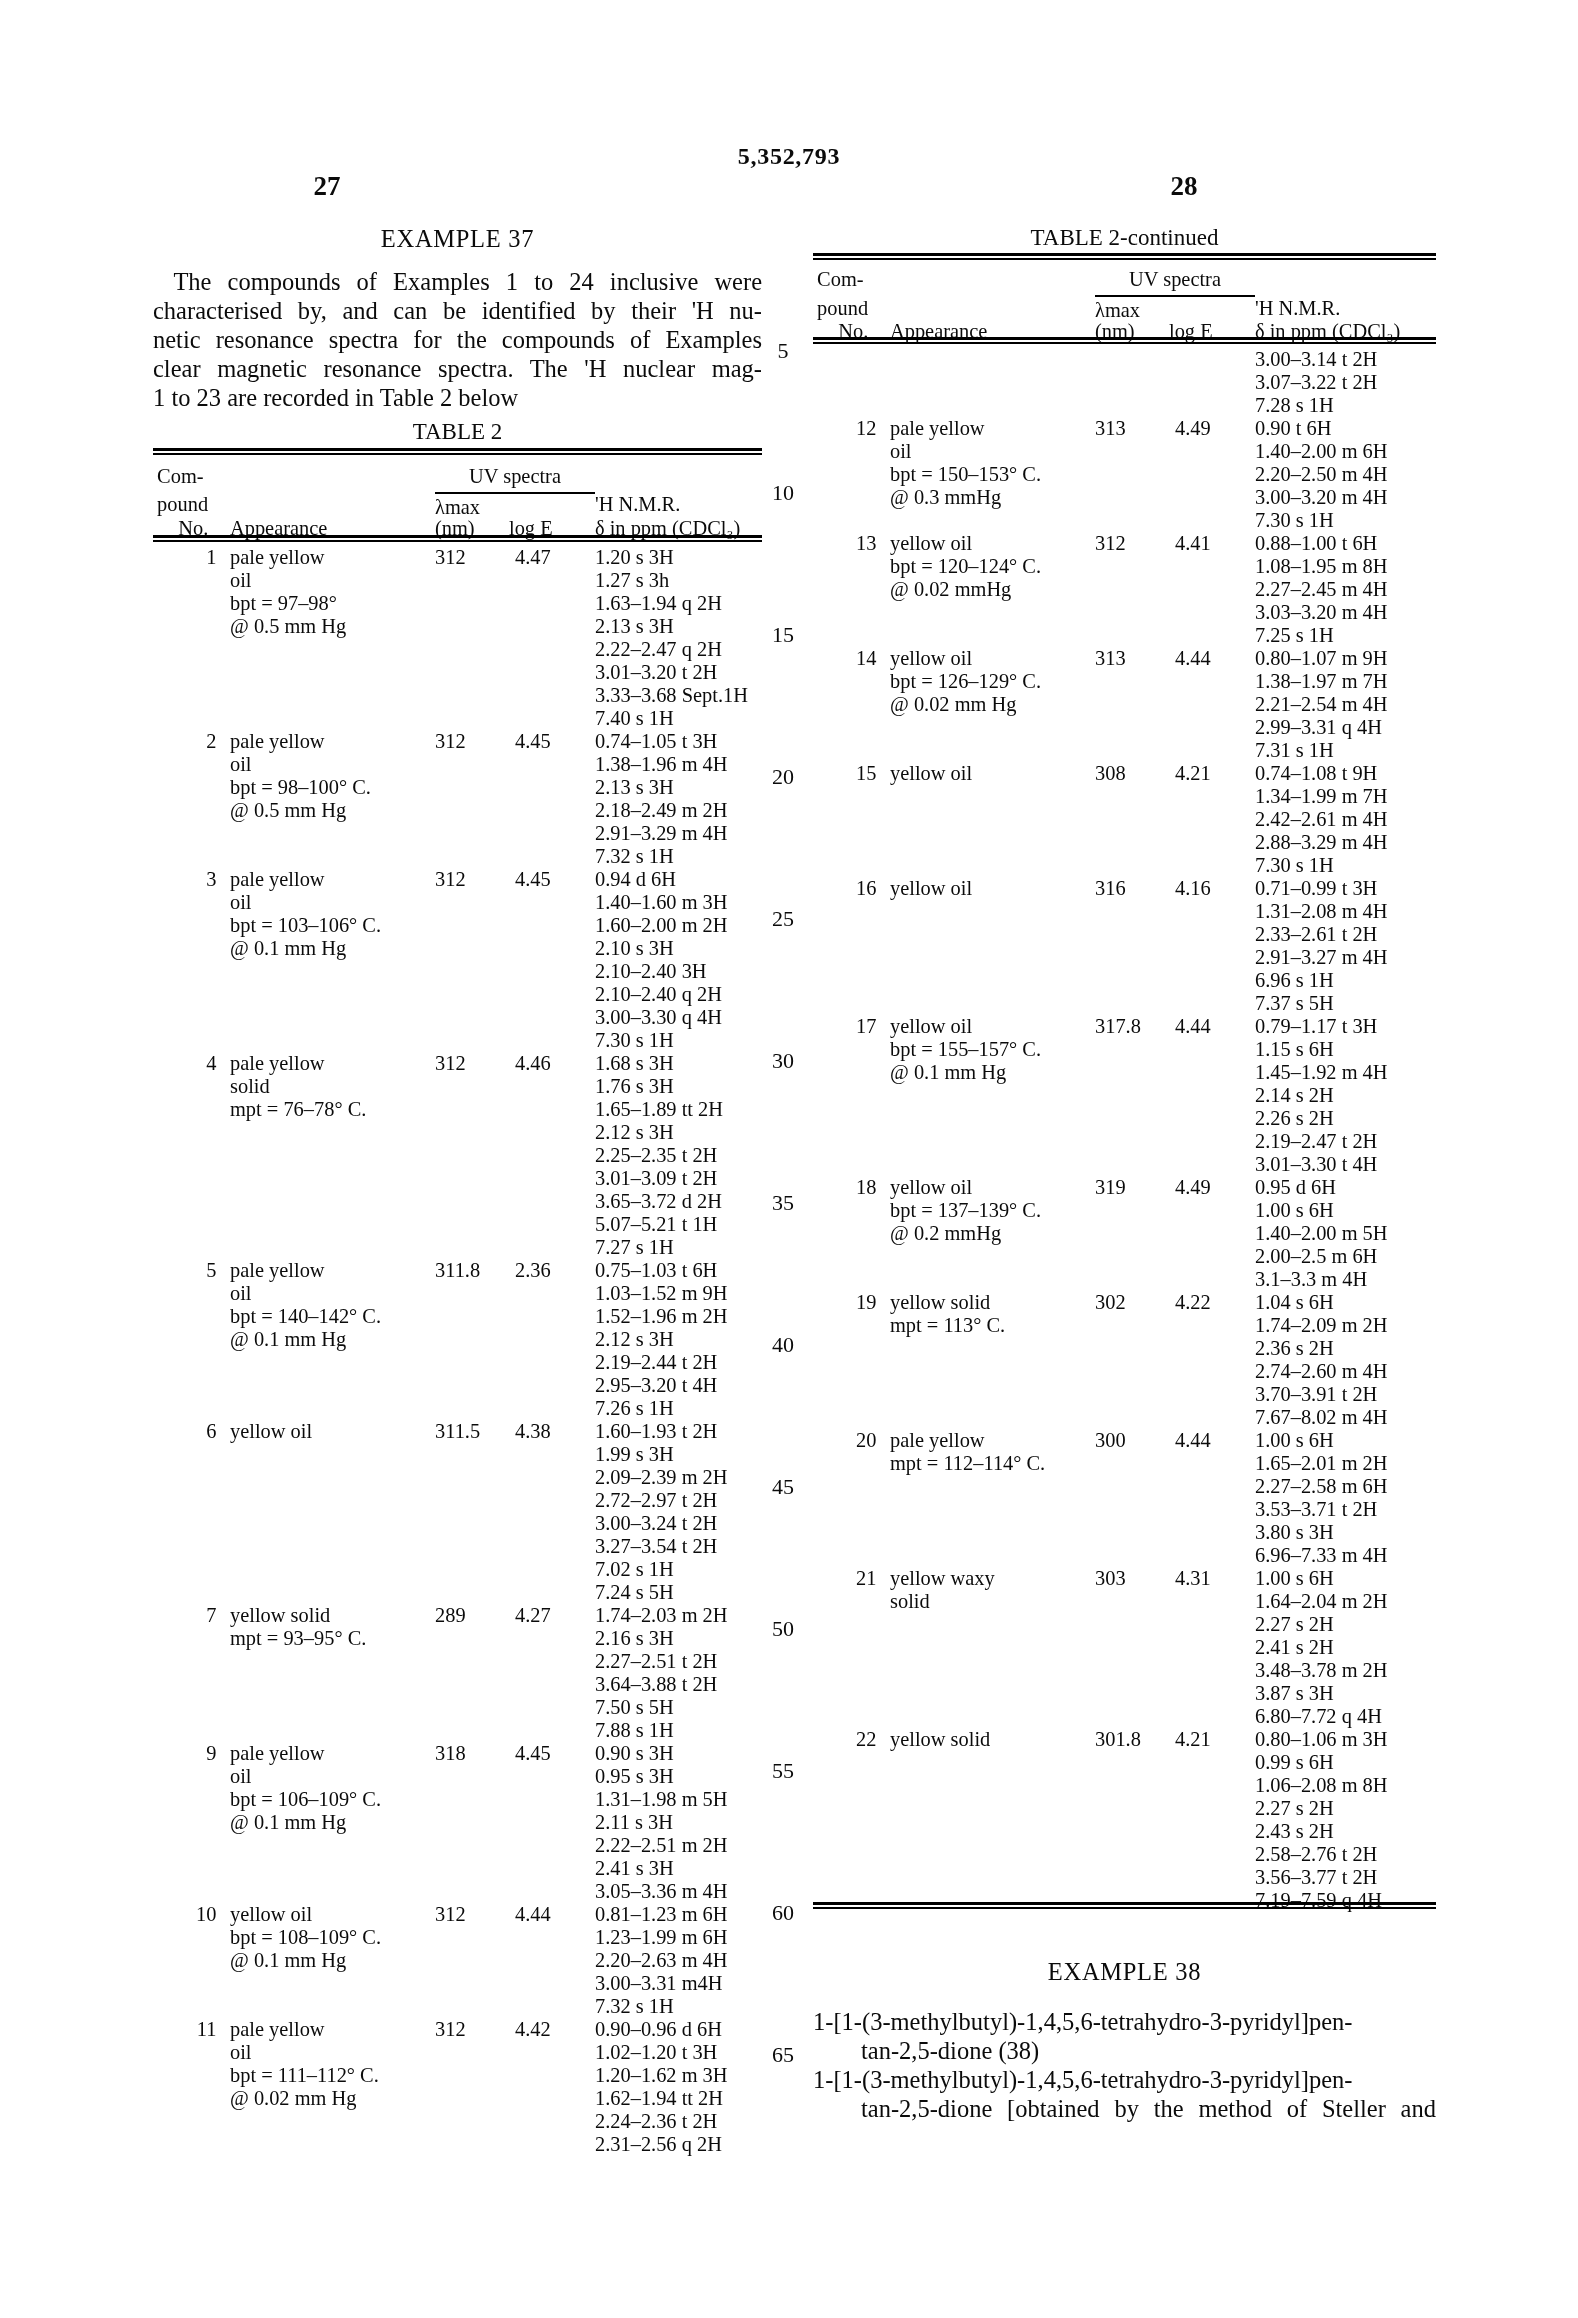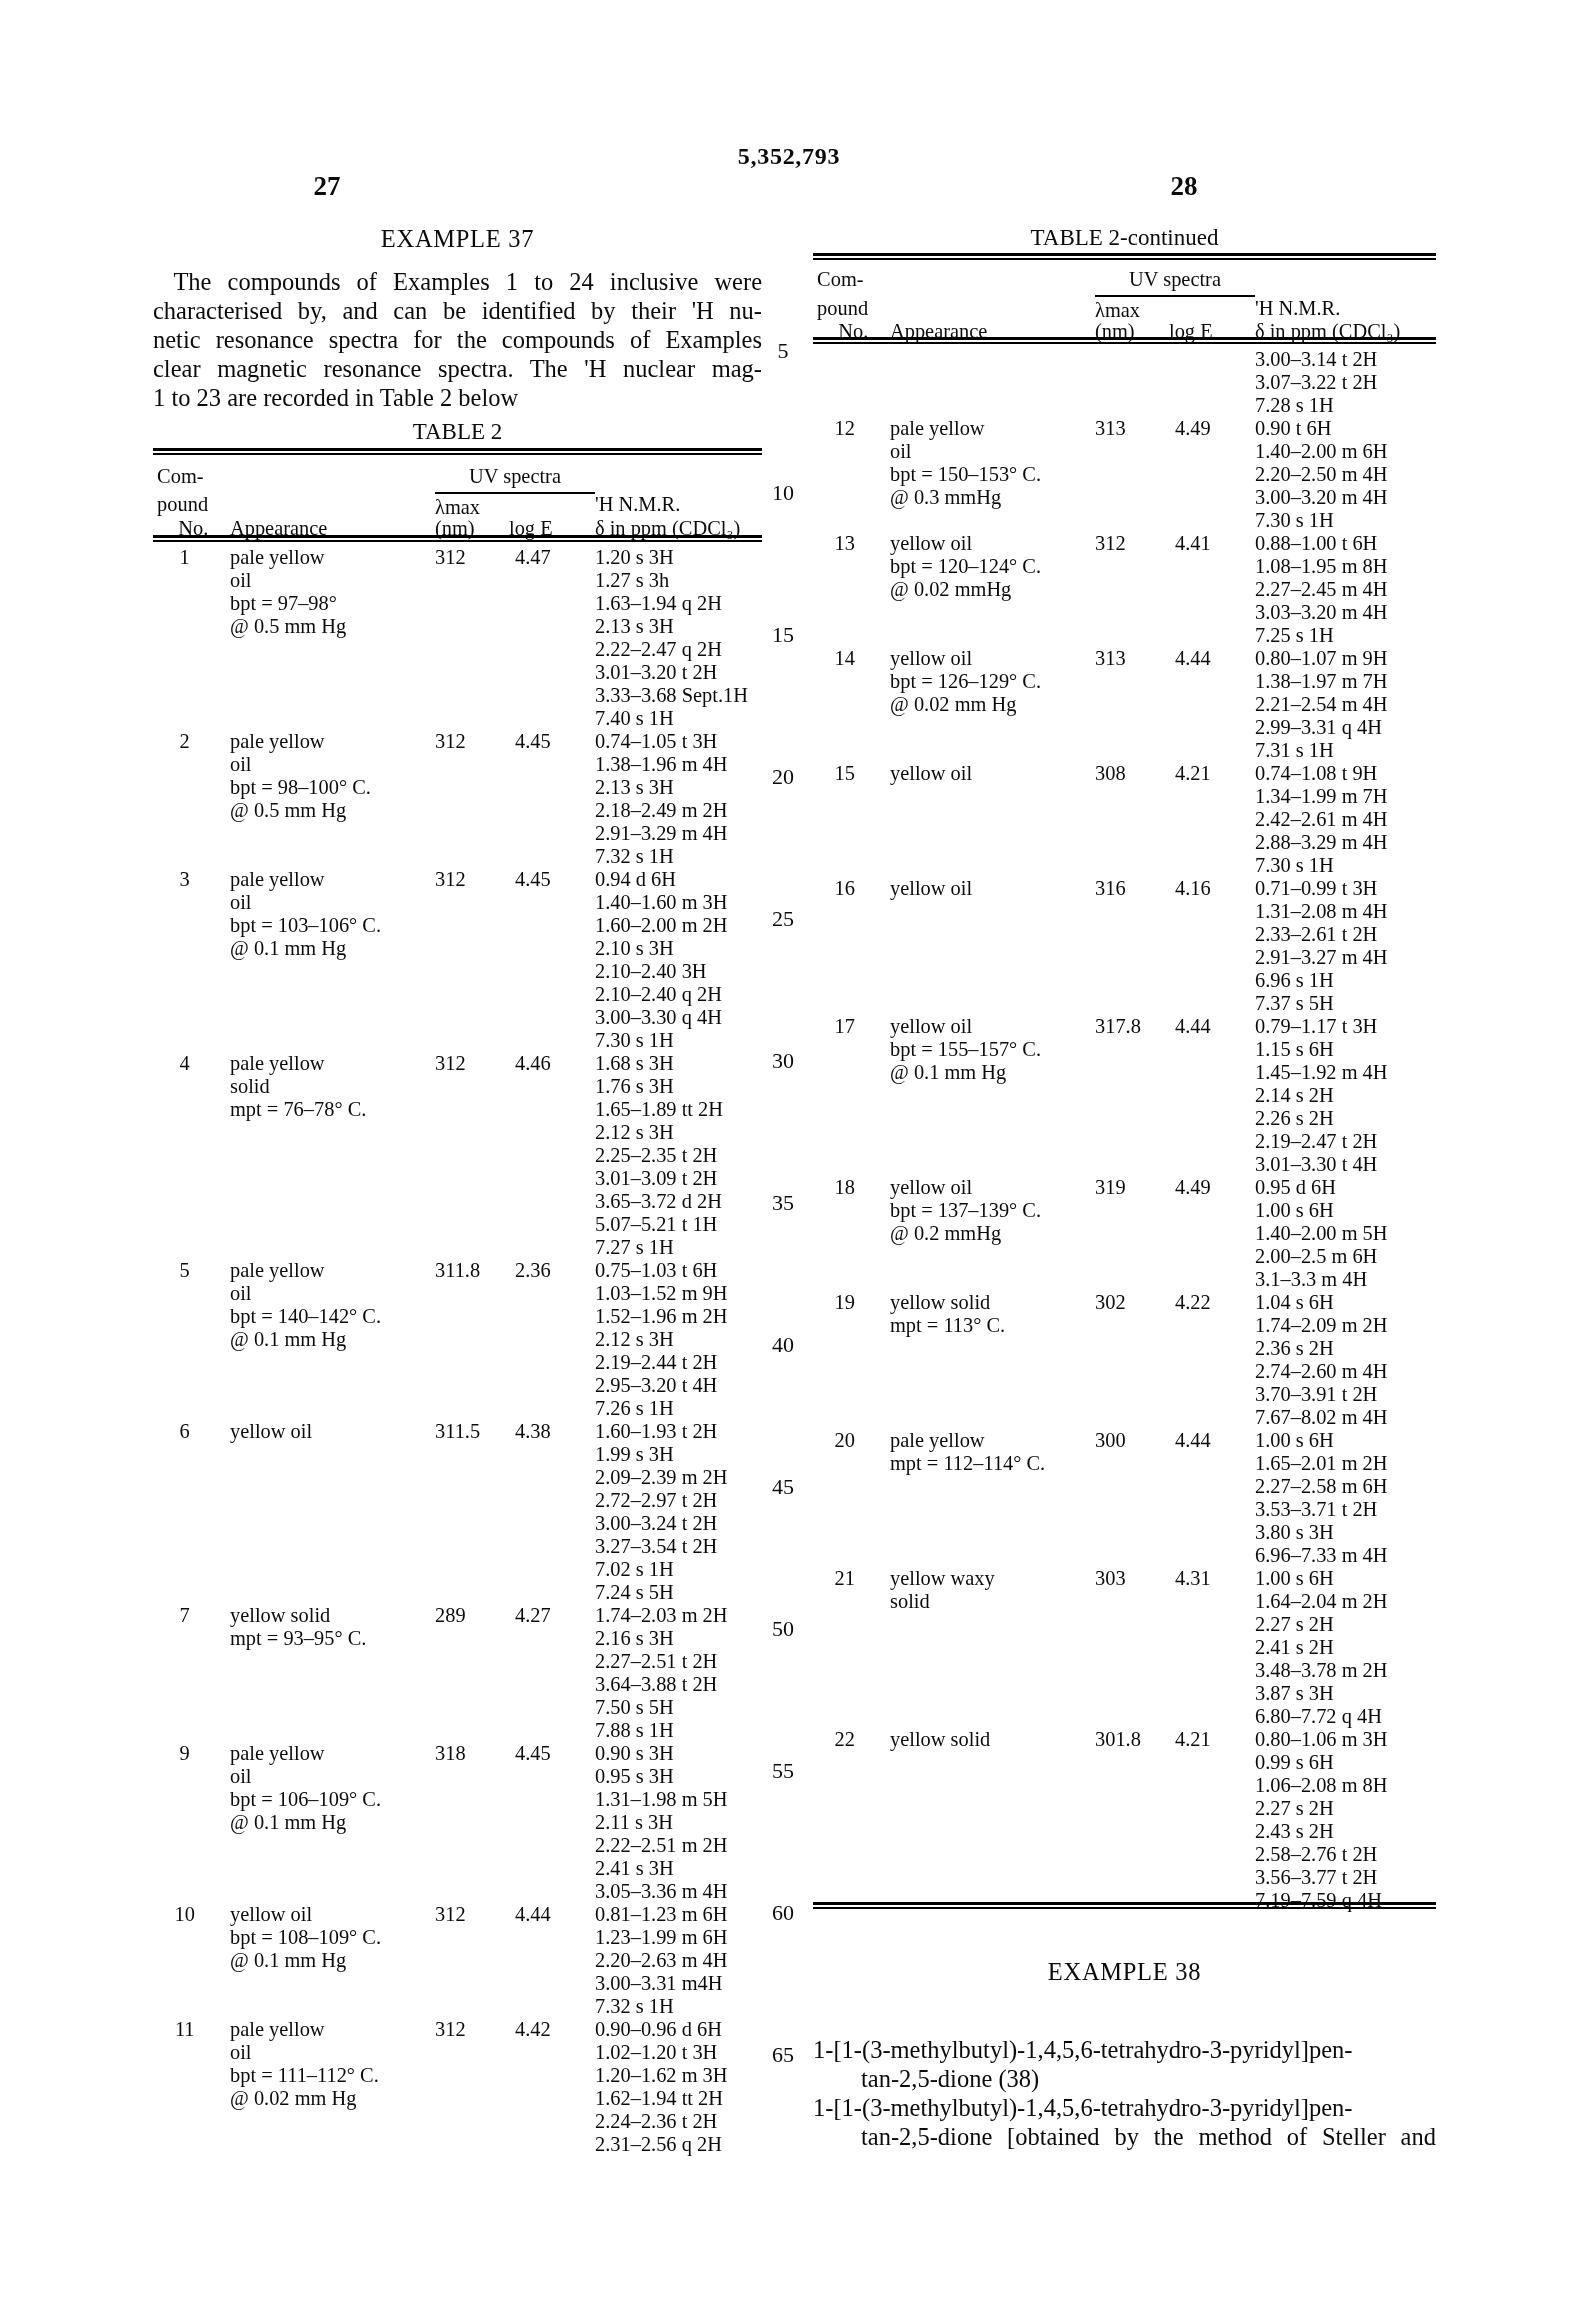--- a/index.html
+++ b/index.html
@@ -28,24 +28,24 @@
   .para .pline.jline{white-space:normal;text-align:justify;text-align-last:justify;}
   
   .table-title{position:absolute;width:100%;text-align:center;font-size:23px;}
   .rule{position:absolute;left:0;width:100%;height:6.8px;border-top:3.4px solid #000;border-bottom:2px solid #000;box-sizing:border-box;}
   .thead{position:absolute;width:100%;font-size:20.4px;}
   .th{position:absolute;white-space:nowrap;}
   .uv-underline{position:absolute;left:282px;width:160px;height:2px;background:#000;}
   .tbody{position:absolute;width:100%;font-size:20.4px;}
   .trow{display:grid;grid-template-columns:77px 205px 80px 80px 1fr;align-items:start;}
   .trow .c{line-height:23px;}
-  .trow .no{text-align:center;padding-right:13.6px;}
+  .trow .no{text-align:right;padding-right:13.6px;}
   .ln{height:23px;white-space:nowrap;}
   
-  .ex38-para{position:absolute;width:100%;font-size:24.5px;margin-top:28px;}
+  .ex38-para{position:absolute;width:100%;font-size:24.5px;}
   .ex38-para .pline{height:29px;line-height:29px;white-space:nowrap;}
   .ex38-para .pline.jline{white-space:normal;text-align:justify;text-align-last:justify;}
   .ex38-para .pline.hang{padding-left:48px;box-sizing:border-box;}
 </style>
 </head>
 <body>
 
 <div class="page">
 
   <div class="patent-number">5,352,793</div>

